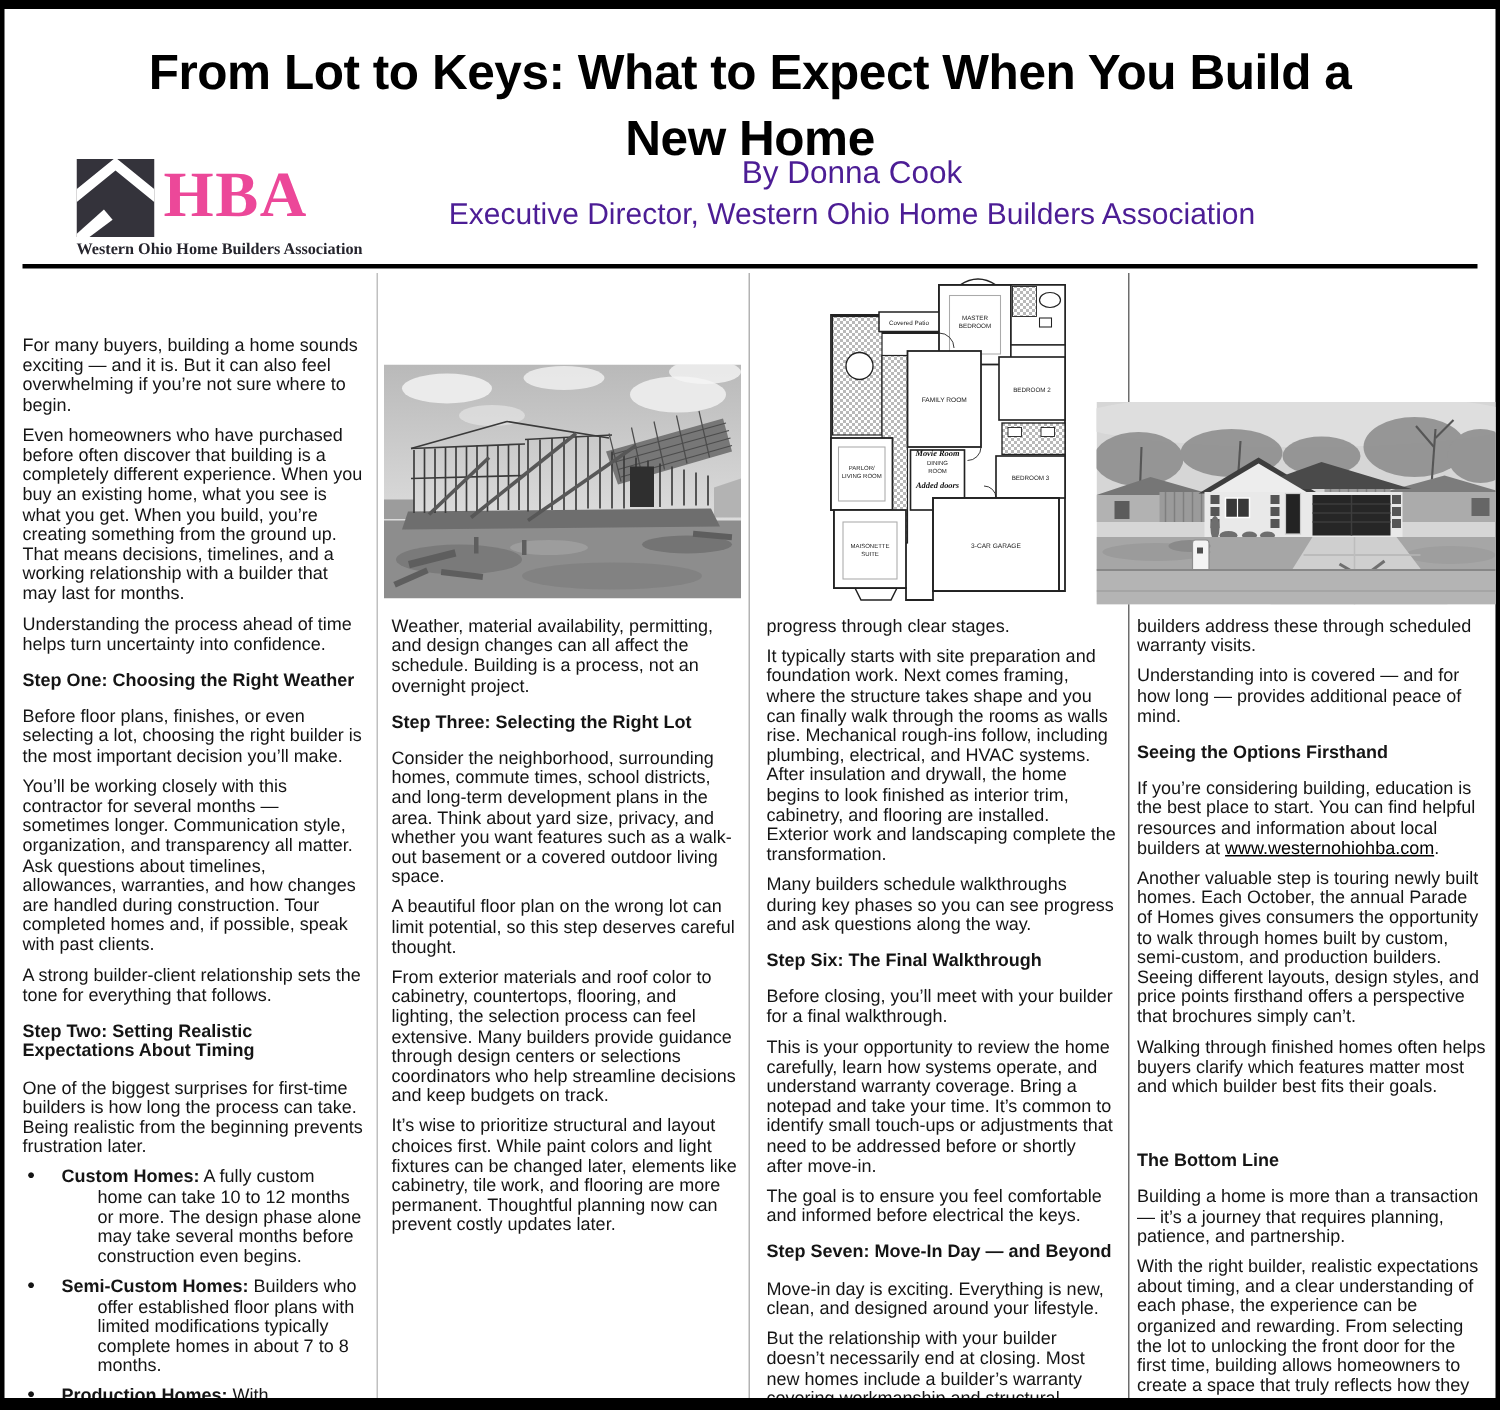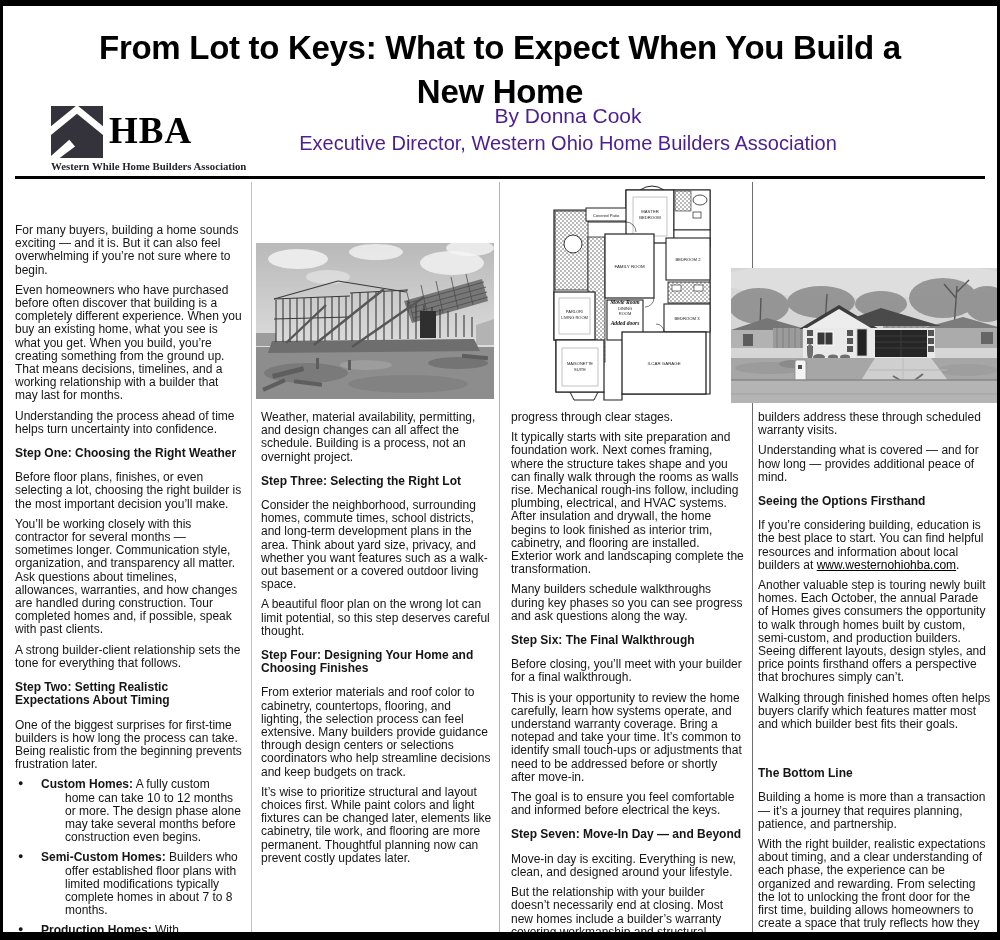--- a/index.html
+++ b/index.html
@@ -18,22 +18,22 @@
   }
   .byline-wrap{
     position:absolute;top:96px;left:160px;width:810px;text-align:center;color:#4c1d95;
   }
   .byline{font-size:21px;line-height:27px;}
   .byline-role{font-size:20px;line-height:28px;}
   .logo{position:absolute;left:48px;top:100px;width:190px;}
   .logo-row{display:flex;align-items:flex-start;}
   .logo-mark{width:52px;height:52px;flex:0 0 auto;}
   .logo-acronym{
-    font-family:"Liberation Serif",serif;font-weight:700;font-size:37px;line-height:50px;
-    color:#000000;margin-left:6px;letter-spacing:1px;
+    font-family:"Liberation Serif",serif;font-weight:700;font-size:43px;line-height:50px;
+    color:#ec4899;margin-left:6px;letter-spacing:1px;
   }
   .logo-org{
     font-family:"Liberation Serif",serif;font-weight:700;font-size:10.8px;line-height:12px;
     color:#26252d;margin-top:2px;white-space:nowrap;
   }
   .header-rule{position:absolute;left:12px;right:12px;top:170px;height:3px;background:#000;}
   
   .vdiv{position:absolute;top:176px;bottom:0;width:1px;background:#8f8f8f;}
   .vdiv.d1{left:248px;background:#c0c0c0;}
   .vdiv.d2{left:496px;background:#b3b3b3;}
@@ -69,21 +69,21 @@
 
   <div class="logo">
     <div class="logo-row">
       <svg class="logo-mark" viewBox="0 0 54 54">
         <rect width="54" height="54" fill="#34333b"></rect>
         <polygon points="0,30 27,8 54,30 54,21 27,-1 0,21" fill="#ffffff"></polygon>
         <polygon points="0,52 19,35 25,42 9,54 0,54" fill="#ffffff"></polygon>
       </svg>
       <div class="logo-acronym">HBA</div>
     </div>
-    <div class="logo-org">Western While Home Builders Association</div>
+    <div class="logo-org">Western Ohio Home Builders Association</div>
   </div>
 
   <div class="byline-wrap">
     <div class="byline">By Donna Cook</div>
     <div class="byline-role">Executive Director, Western Ohio Home Builders Association</div>
   </div>
 
   <div class="header-rule"></div>
 
   <div class="vdiv d1"></div>
@@ -371,42 +371,41 @@
     <div class="bullet-item">
       <span class="bdot">●</span><span class="blabel">Production Homes:</span><span> With predetermined plans and streamlined selections, some homes can be built in as little as 4 to 6 months.</span>
     </div>
   </div>
 
   <div class="col col2">
     <p>Weather, material availability, permitting, and design changes can all affect the schedule. Building is a process, not an overnight project.</p>
     <div class="step">Step Three: Selecting the Right Lot</div>
     <p>Consider the neighborhood, surrounding homes, commute times, school districts, and long-term development plans in the area. Think about yard size, privacy, and whether you want features such as a walk-out basement or a covered outdoor living space.</p>
     <p>A beautiful floor plan on the wrong lot can limit potential, so this step deserves careful thought.</p>
-    <div class="step">Step Four: Designing Your Home and Choosing Finishes</div>
     <p>From exterior materials and roof color to cabinetry, countertops, flooring, and lighting, the selection process can feel extensive. Many builders provide guidance through design centers or selections coordinators who help streamline decisions and keep budgets on track.</p>
     <p>It’s wise to prioritize structural and layout choices first. While paint colors and light fixtures can be changed later, elements like cabinetry, tile work, and flooring are more permanent. Thoughtful planning now can prevent costly updates later.</p>
 
   </div>
 
   <div class="col col3">
     <p>progress through clear stages.</p>
     <p>It typically starts with site preparation and foundation work. Next comes framing, where the structure takes shape and you can finally walk through the rooms as walls rise. Mechanical rough-ins follow, including plumbing, electrical, and HVAC systems. After insulation and drywall, the home begins to look finished as interior trim, cabinetry, and flooring are installed. Exterior work and landscaping complete the transformation.</p>
     <p>Many builders schedule walkthroughs during key phases so you can see progress and ask questions along the way.</p>
     <div class="step">Step Six: The Final Walkthrough</div>
     <p>Before closing, you’ll meet with your builder for a final walkthrough.</p>
     <p>This is your opportunity to review the home carefully, learn how systems operate, and understand warranty coverage. Bring a notepad and take your time. It’s common to identify small touch-ups or adjustments that need to be addressed before or shortly after move-in.</p>
     <p>The goal is to ensure you feel comfortable and informed before electrical the keys.</p>
     <div class="step">Step Seven: Move-In Day — and Beyond</div>
     <p>Move-in day is exciting. Everything is new, clean, and designed around your lifestyle.</p>
     <p>But the relationship with your builder doesn’t necessarily end at closing. Most new homes include a builder’s warranty covering workmanship and structural components for a specified period. Minor adjustments are normal as a new home settles, and reputable</p>
   </div>
 
   <div class="col col4">
     <p>builders address these through scheduled warranty visits.</p>
-    <p>Understanding what is covered — and for how long — provides additional peace of mind.</p>
+    <p>Understanding into is covered — and for how long — provides additional peace of mind.</p>
     <div class="step">Seeing the Options Firsthand</div>
     <p><span>If you’re considering building, education is the best place to start. You can find helpful resources and information about local builders at </span><a class="weblink" href="#">www.westernohiohba.com</a><span>.</span></p>
     <p>Another valuable step is touring newly built homes. Each October, the annual Parade of Homes gives consumers the opportunity to walk through homes built by custom, semi-custom, and production builders. Seeing different layouts, design styles, and price points firsthand offers a perspective that brochures simply can’t.</p>
     <p>Walking through finished homes often helps buyers clarify which features matter most and which builder best fits their goals.</p>
     <div class="step gap-lg">The Bottom Line</div>
     <p>Building a home is more than a transaction — it’s a journey that requires planning, patience, and partnership.</p>
     <p>With the right builder, realistic expectations about timing, and a clear understanding of each phase, the experience can be organized and rewarding. From selecting the lot to unlocking the front door for the first time, building allows homeowners to create a space that truly reflects how they live — today and for years to come.</p>
   </div>
 
 </div>

